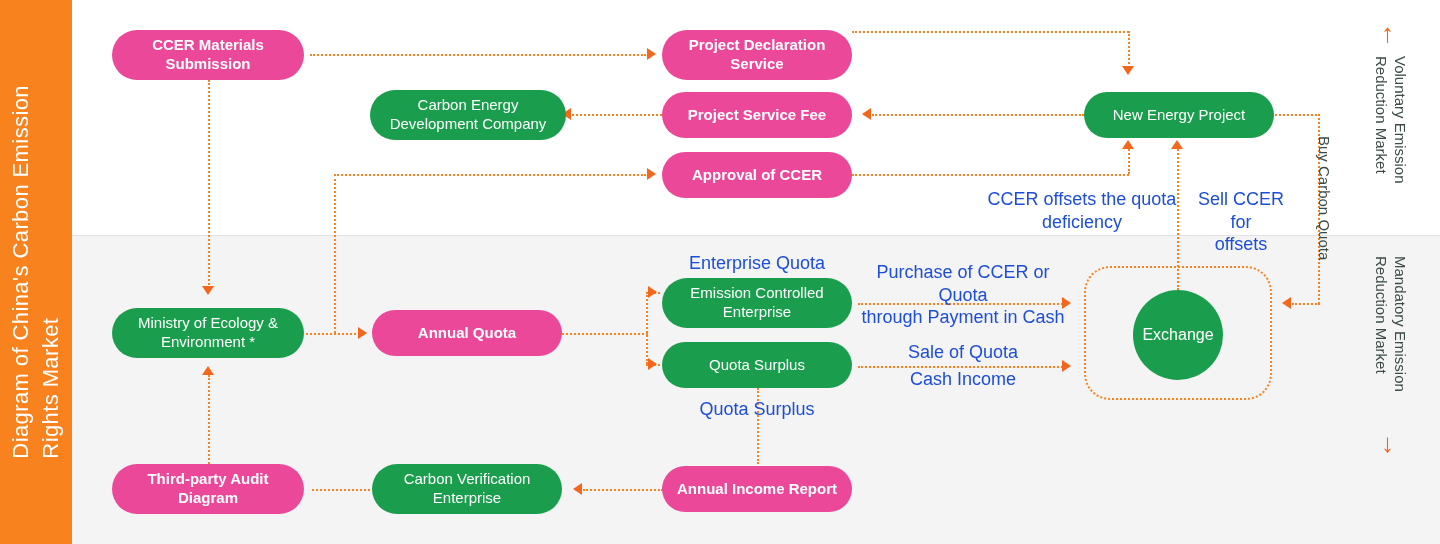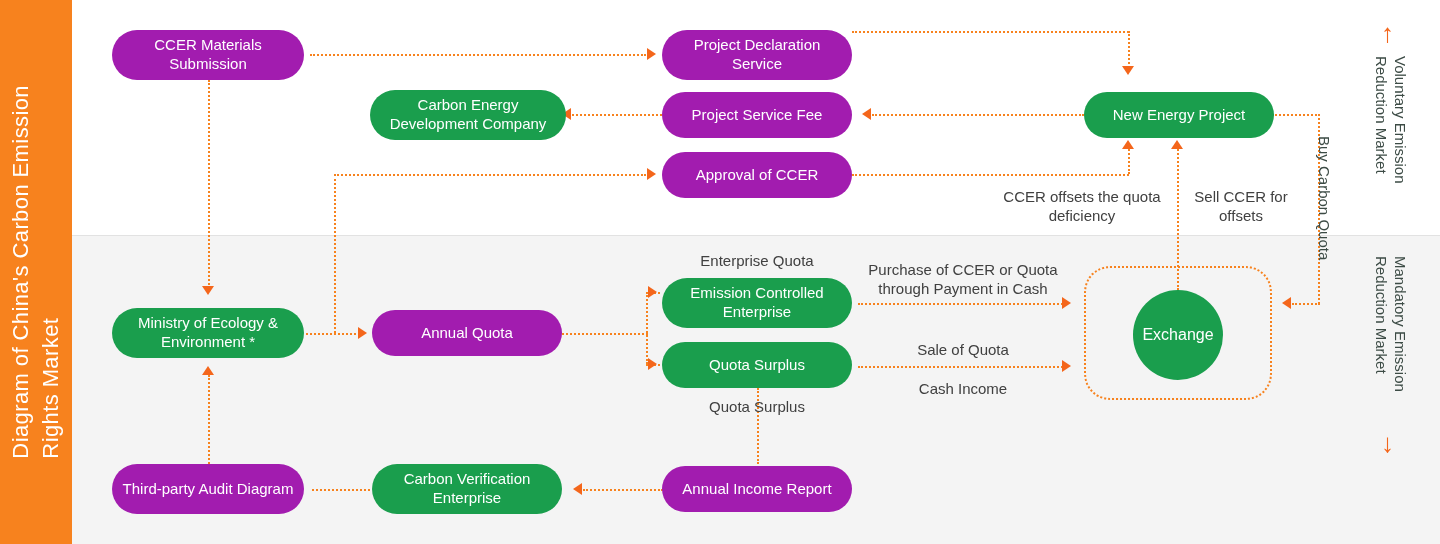--- a/index.html
+++ b/index.html
@@ -29,21 +29,21 @@
     white-space:pre-line;text-align:left;
   }
 
   
   .node{
     position:absolute;display:flex;align-items:center;justify-content:center;
     text-align:center;color:#ffffff;border-radius:100px;
     font-size:15px;line-height:1.25;box-sizing:border-box;padding:4px 10px;
     z-index:5;
   }
-  .node.orange{background:#a21caf;}
+  .node.orange{background:#ec4899;font-weight:bold;}
   .node.green{background:#1a9e4d;}
 
   
   .exchange-box{
     position:absolute;border:2px dotted #f7821e;border-radius:26px;
     box-sizing:border-box;z-index:4;
   }
   .exchange-circle{
     position:absolute;border-radius:50%;background:#1a9e4d;color:#fff;
     display:flex;align-items:center;justify-content:center;font-size:16px;z-index:5;
@@ -55,21 +55,21 @@
   .seg.v{border-left:2px dotted #f7821e;width:0;}
 
   .arrow{position:absolute;width:0;height:0;z-index:3;}
   .arrow.right{border-top:6px solid transparent;border-bottom:6px solid transparent;border-left:9px solid #f4661b;}
   .arrow.left {border-top:6px solid transparent;border-bottom:6px solid transparent;border-right:9px solid #f4661b;}
   .arrow.down {border-left:6px solid transparent;border-right:6px solid transparent;border-top:9px solid #f4661b;}
   .arrow.up   {border-left:6px solid transparent;border-right:6px solid transparent;border-bottom:9px solid #f4661b;}
 
   
   .lbl{
-    position:absolute;color:#404040;font-size:15px;line-height:1.25;
+    position:absolute;color:#1d4ed8;font-size:18px;line-height:1.25;
     text-align:center;z-index:6;white-space:pre-line;
   }
   .vlbl{
     position:absolute;color:#3c4b45;font-size:15px;line-height:1.3;
     writing-mode:vertical-rl;white-space:pre-line;z-index:6;
   }
 
   
   .bigarrow{position:absolute;z-index:6;color:#f4661b;font-size:26px;line-height:1;}
 </style>
@@ -218,21 +218,21 @@
 
   <div class="lbl" style="left:662px;top:252px;width:190px;">Enterprise Quota</div>
 
   <div class="lbl" style="left:662px;top:398px;width:190px;">Quota Surplus</div>
 
   <div class="lbl" style="left:856px;top:261px;width:214px;">Purchase of CCER or Quota
 through Payment in Cash</div>
 
   <div class="lbl" style="left:856px;top:341px;width:214px;">Sale of Quota</div>
 
-  <div class="lbl" style="left:856px;top:380px;width:214px;">Cash Income</div>
+  <div class="lbl" style="left:856px;top:368px;width:214px;">Cash Income</div>
 
   <div class="bigarrow" style="left:1381px;top:20px;">↑</div>
   <div class="vlbl" style="left:1371px;top:56px;height:168px;">Voluntary Emission
 Reduction Market</div>
 
   <div class="vlbl" style="left:1371px;top:256px;height:168px;">Mandatory Emission
 Reduction Market</div>
   <div class="bigarrow" style="left:1381px;top:430px;">↓</div>
 
 </div>

